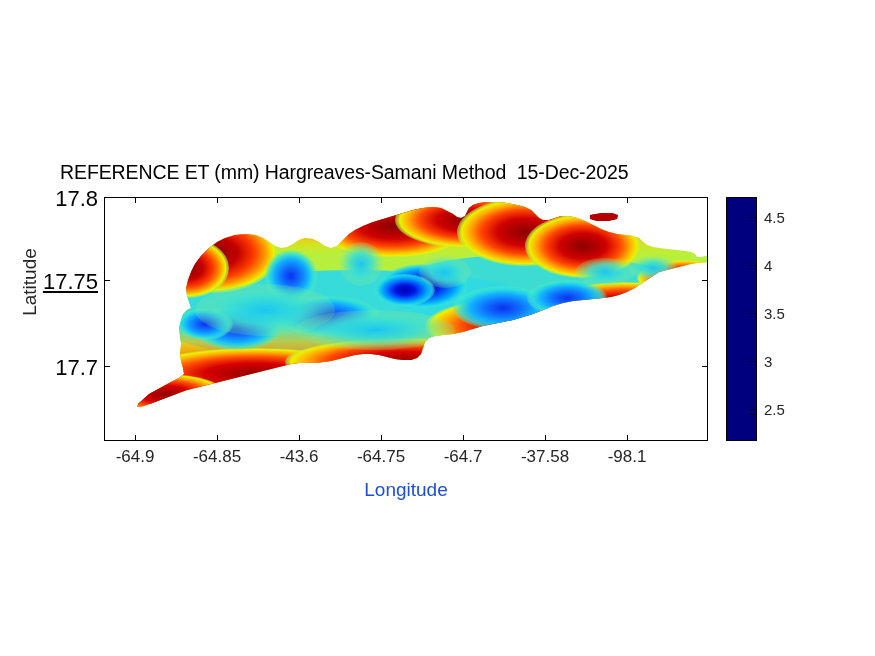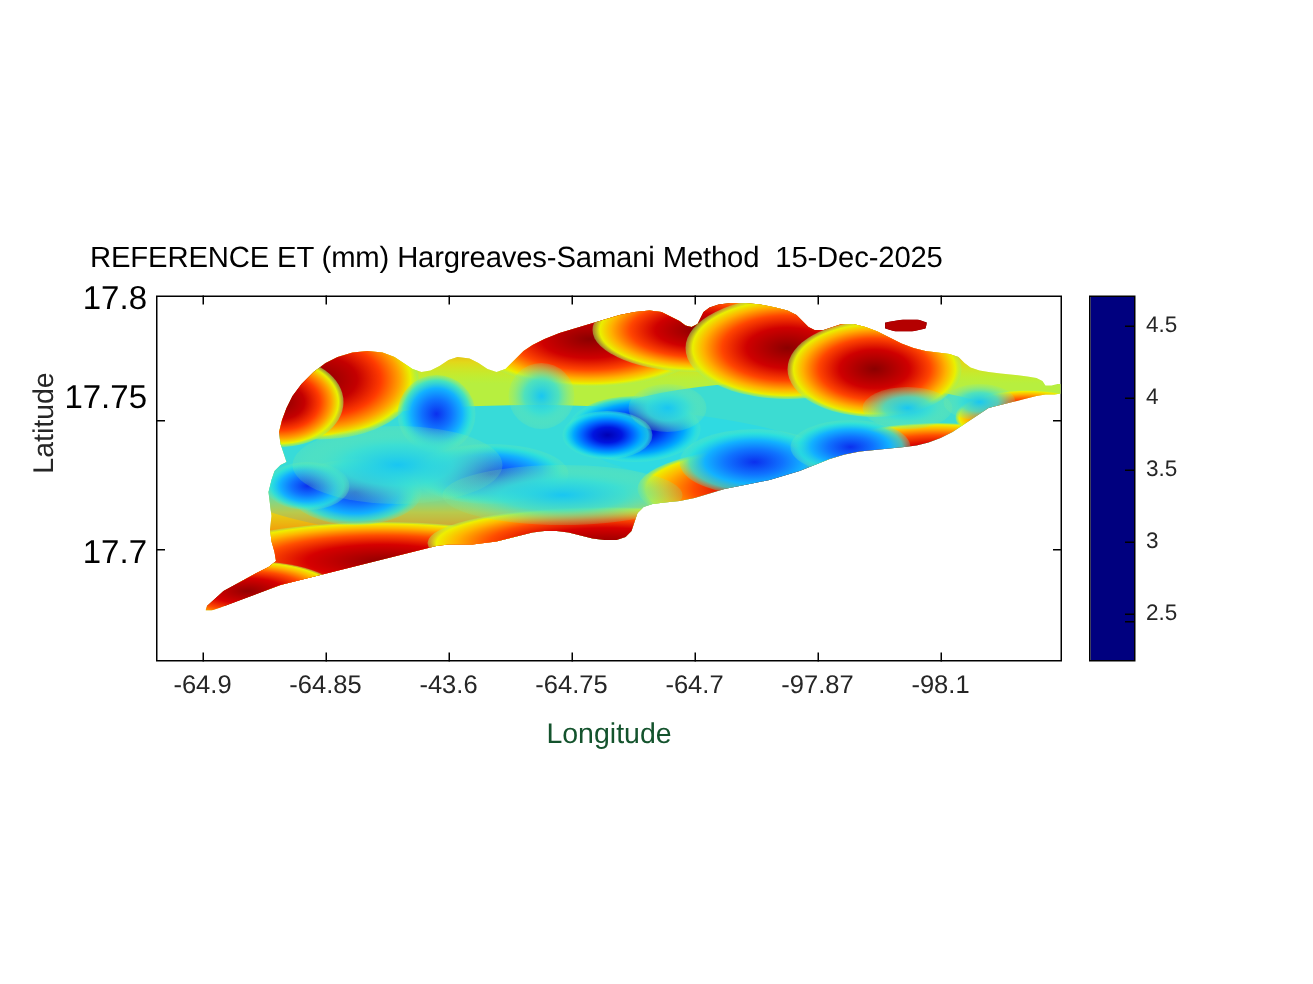--- a/index.html
+++ b/index.html
@@ -93,21 +93,21 @@
   }
 
   
   #xlabel {
     position: absolute;
     left: 104px;
     width: 604px;
     top: 479px;
     text-align: center;
     font-size: 19px;
-    color: #14532d;
+    color: #1d4ed8;
   }
   #ylabel {
     position: absolute;
     left: -30px;
     top: 271px;
     width: 120px;
     text-align: center;
     font-size: 19px;
     color: #262626;
     transform: rotate(-90deg);
@@ -333,26 +333,26 @@
   <div class="tick-y" style="top:280px;"></div>
   <div class="tick-y" style="top:366px;"></div>
   <div class="tick-y right" style="top:280px;"></div>
   <div class="tick-y right" style="top:366px;"></div>
 
   <div class="xticklabel" style="left:135px;">-64.9</div>
   <div class="xticklabel" style="left:217px;">-64.85</div>
   <div class="xticklabel" style="left:299px;">-43.6</div>
   <div class="xticklabel" style="left:381px;">-64.75</div>
   <div class="xticklabel" style="left:463px;">-64.7</div>
-  <div class="xticklabel" style="left:545px;">-97.87</div>
+  <div class="xticklabel" style="left:545px;">-37.58</div>
   <div class="xticklabel" style="left:627px;">-98.1</div>
 
   <div id="ylabel-col">
     <div class="yticklabel" style="top:186px;">17.8</div>
-    <div class="yticklabel" style="top:252px;">17.75</div>
+    <div class="yticklabel" style="top:269px;text-decoration:underline;">17.75</div>
     <div class="yticklabel" style="top:355px;">17.7</div>
   </div>
 
   <div id="xlabel">Longitude</div>
   <div id="ylabel">Latitude</div>
 
   <div id="colorbar-wrap">
     <div id="colorbar-gradient" style="background: linear-gradient(rgb(0, 0, 127) 100%, rgb(0, 0, 200) 94.5%, rgb(0, 0, 255) 89%, rgb(0, 64, 255) 81%, rgb(0, 128, 255) 73%, rgb(0, 191, 255) 65%, rgb(24, 255, 224) 57%, rgb(64, 255, 184) 50%, rgb(124, 255, 124) 43%, rgb(184, 255, 64) 36%, rgb(235, 255, 16) 29%, rgb(255, 208, 0) 22%, rgb(255, 140, 0) 15%, rgb(255, 64, 0) 9%, rgb(229, 0, 0) 4%, rgb(127, 0, 0) 0%);"></div>
     <div class="cb-tick" style="top:217px; left:24px; position:absolute;"></div>
   </div>

